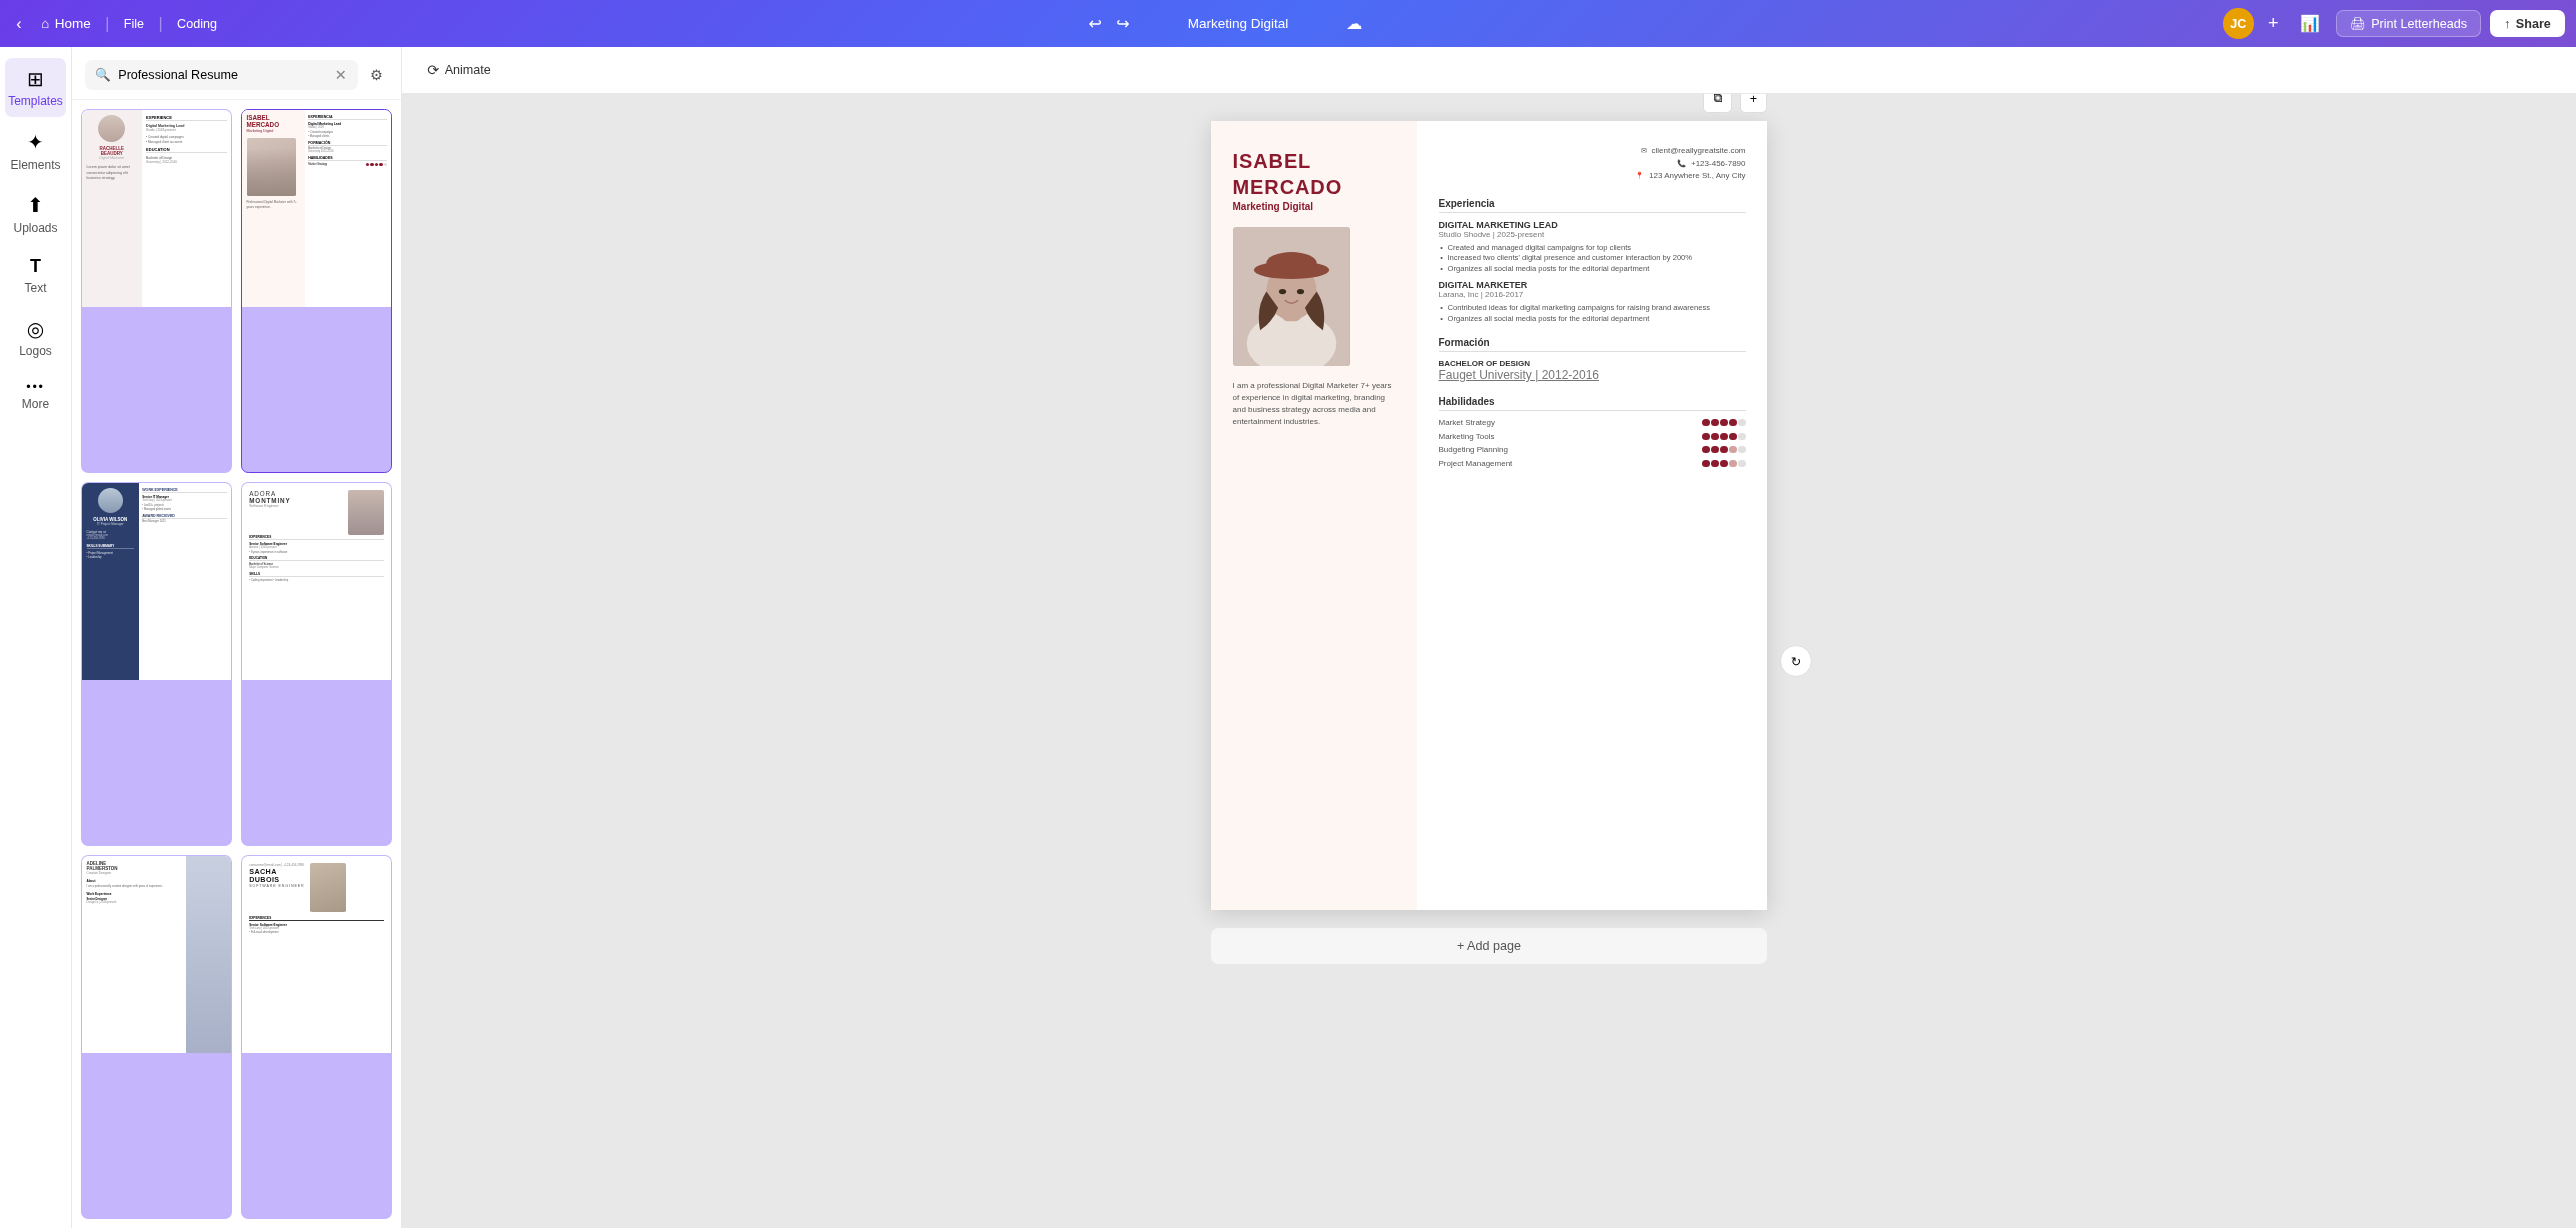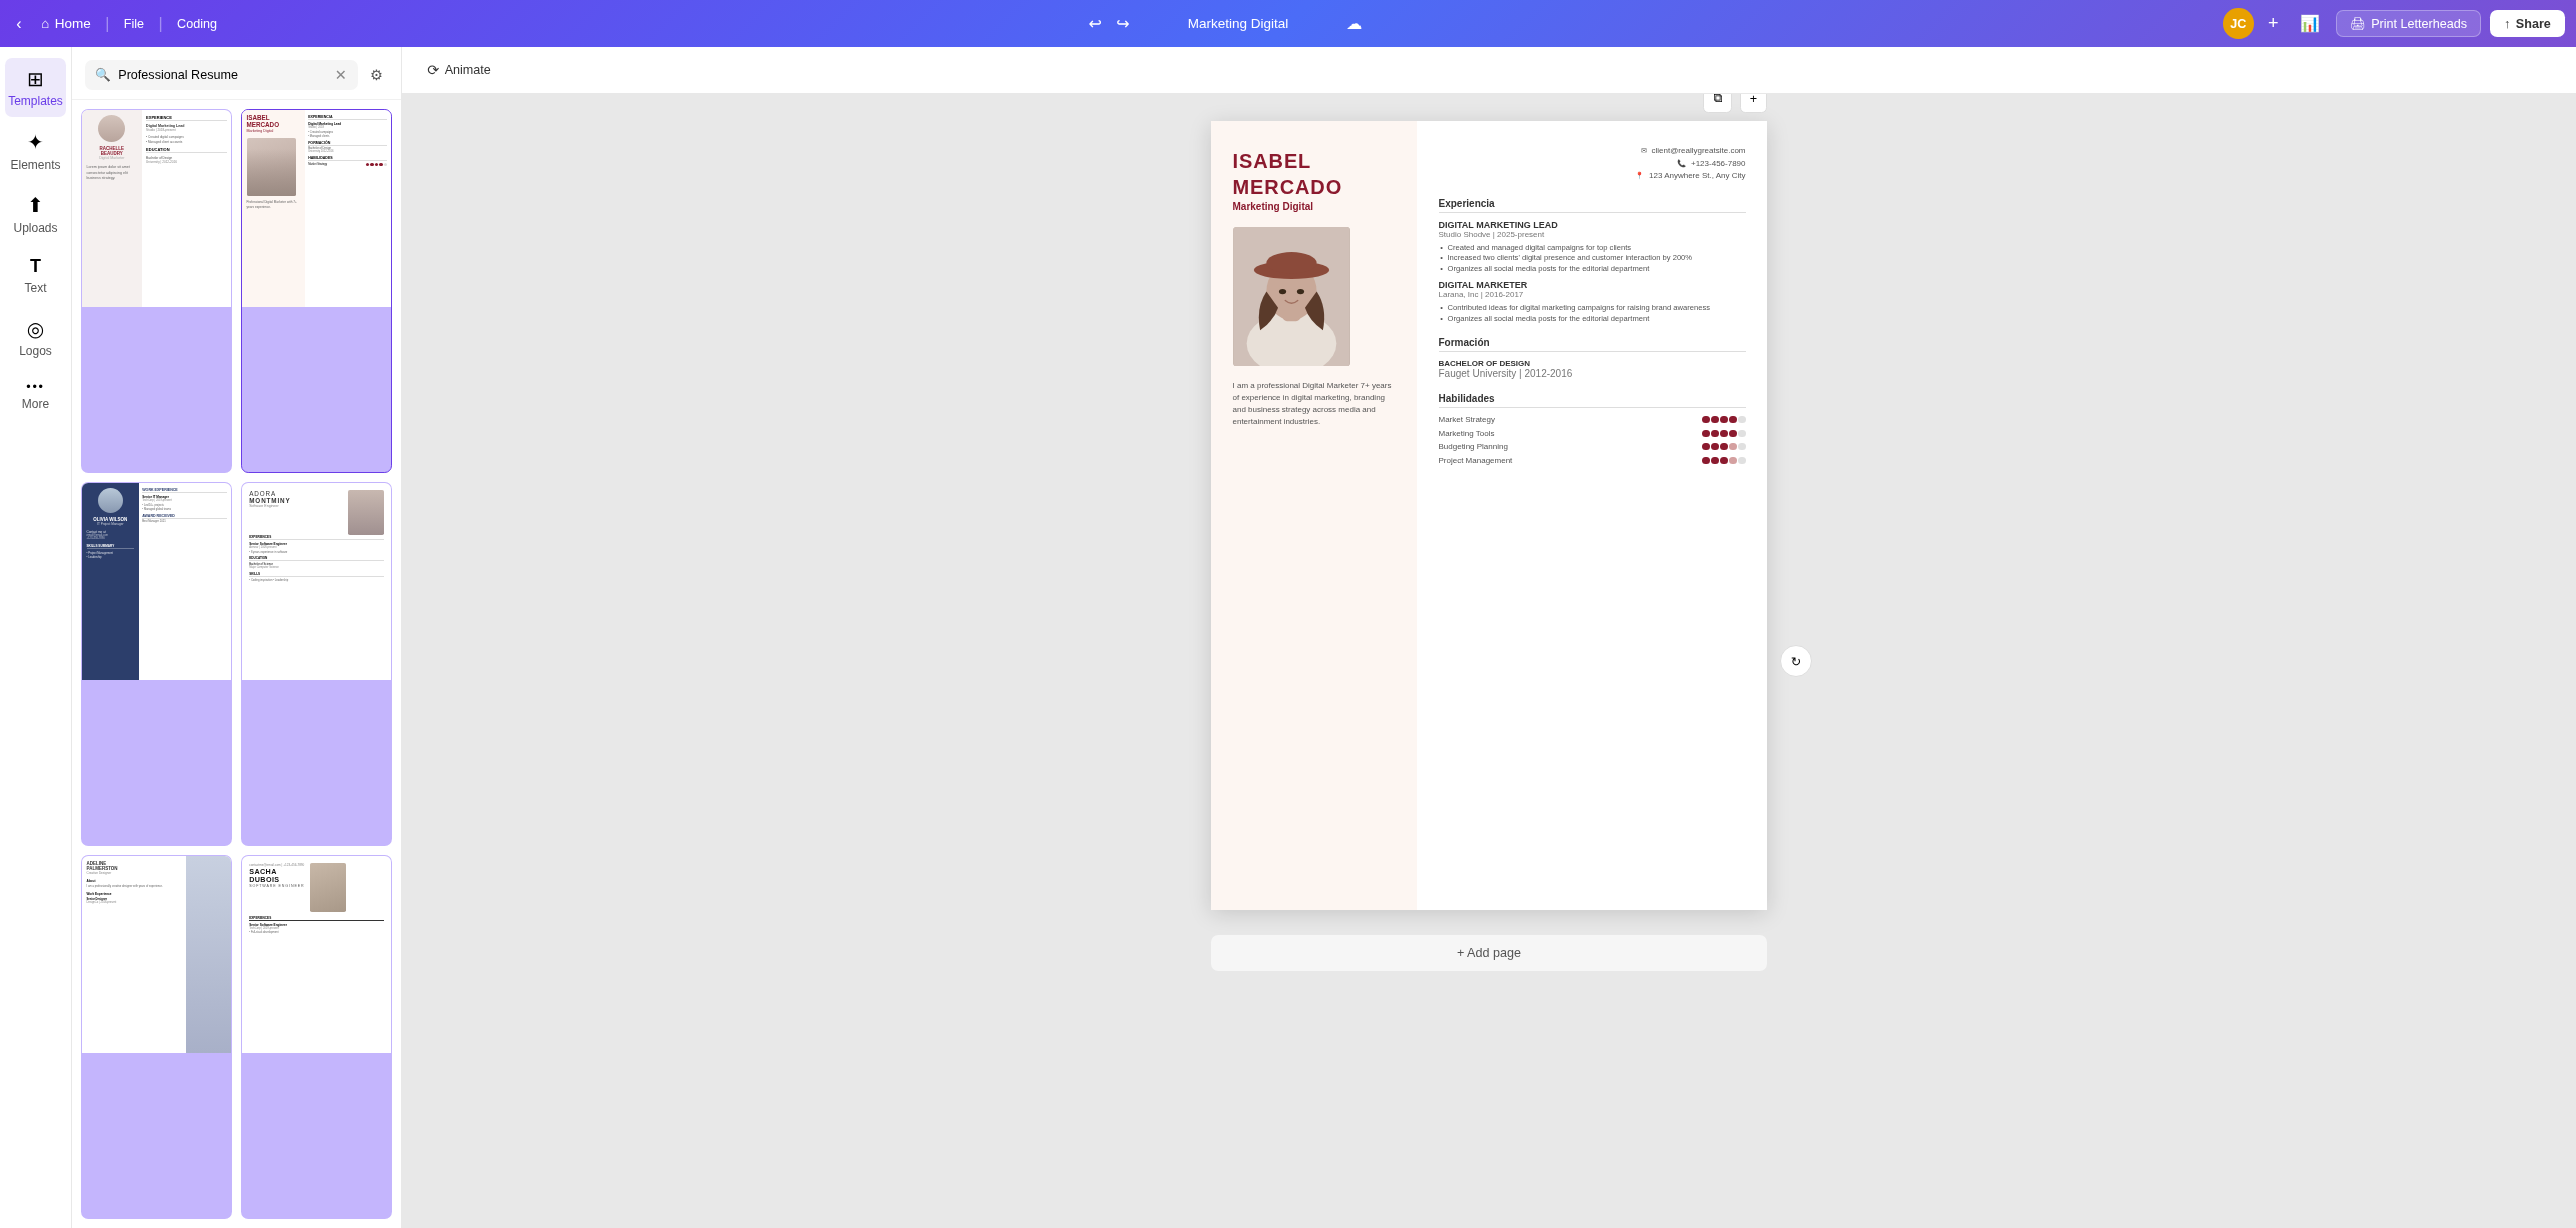--- a/index.html
+++ b/index.html
@@ -181,31 +181,31 @@
     .resume-photo-placeholder { width: 100%; height: 100%; background: linear-gradient(135deg, #c8b8b0 0%, #b0a098 100%); display: flex; align-items: flex-end; justify-content: center; }
     .resume-bio { font-size: 8px; color: #555; line-height: 1.5; margin-bottom: 14.4px; }
     .resume-section-title { font-size: 10px; font-weight: 700; color: #333; margin-bottom: 7.2px; border-bottom: 0.9px solid #ddd; padding-bottom: 2.7px; }
     .resume-contact-item { display: flex; align-items: center; gap: 4.5px; font-size: 8px; color: #555; margin-bottom: 3.6px; }
     .resume-section { margin-bottom: 14.4px; }
     .resume-job-title { font-size: 9px; font-weight: 700; color: #333; }
     .resume-company { font-size: 8px; color: #777; margin-bottom: 3.6px; }
     .resume-bullet { font-size: 7.6px; color: #555; margin-left: 9px; margin-bottom: 1.8px; position: relative; }
     .resume-bullet::before { content: '•'; position: absolute; left: -7.2px; }
     .resume-edu-degree { font-size: 8px; font-weight: 700; color: #333; }
-    .resume-edu-school { font-size: 10px; color: #777; }
+    .resume-edu-school { font-size: 12px; color: #777; text-decoration: underline; }
     .resume-skill-row { display: flex; align-items: center; justify-content: space-between; margin-bottom: 4.5px; }
     .resume-skill-name { font-size: 8px; color: #555; }
     .resume-skill-dots { display: flex; gap: 1.8px; }
     .dot { width: 7.2px; height: 7.2px; border-radius: 50%; }
     .dot.filled { background: #8b1a2e; }
     .dot.half { background: #d4a0a0; }
     .dot.empty { background: #e0e0e0; }
 
     .add-page-btn {
-      margin-top: 25px;
+      margin-top: 18px;
       text-align: center;
       color: #555;
       font-size: 12.6px;
       cursor: pointer;
       padding: 10.8px;
       background: rgba(255,255,255,0.6);
       border-radius: 7.2px;
     }
 
     

